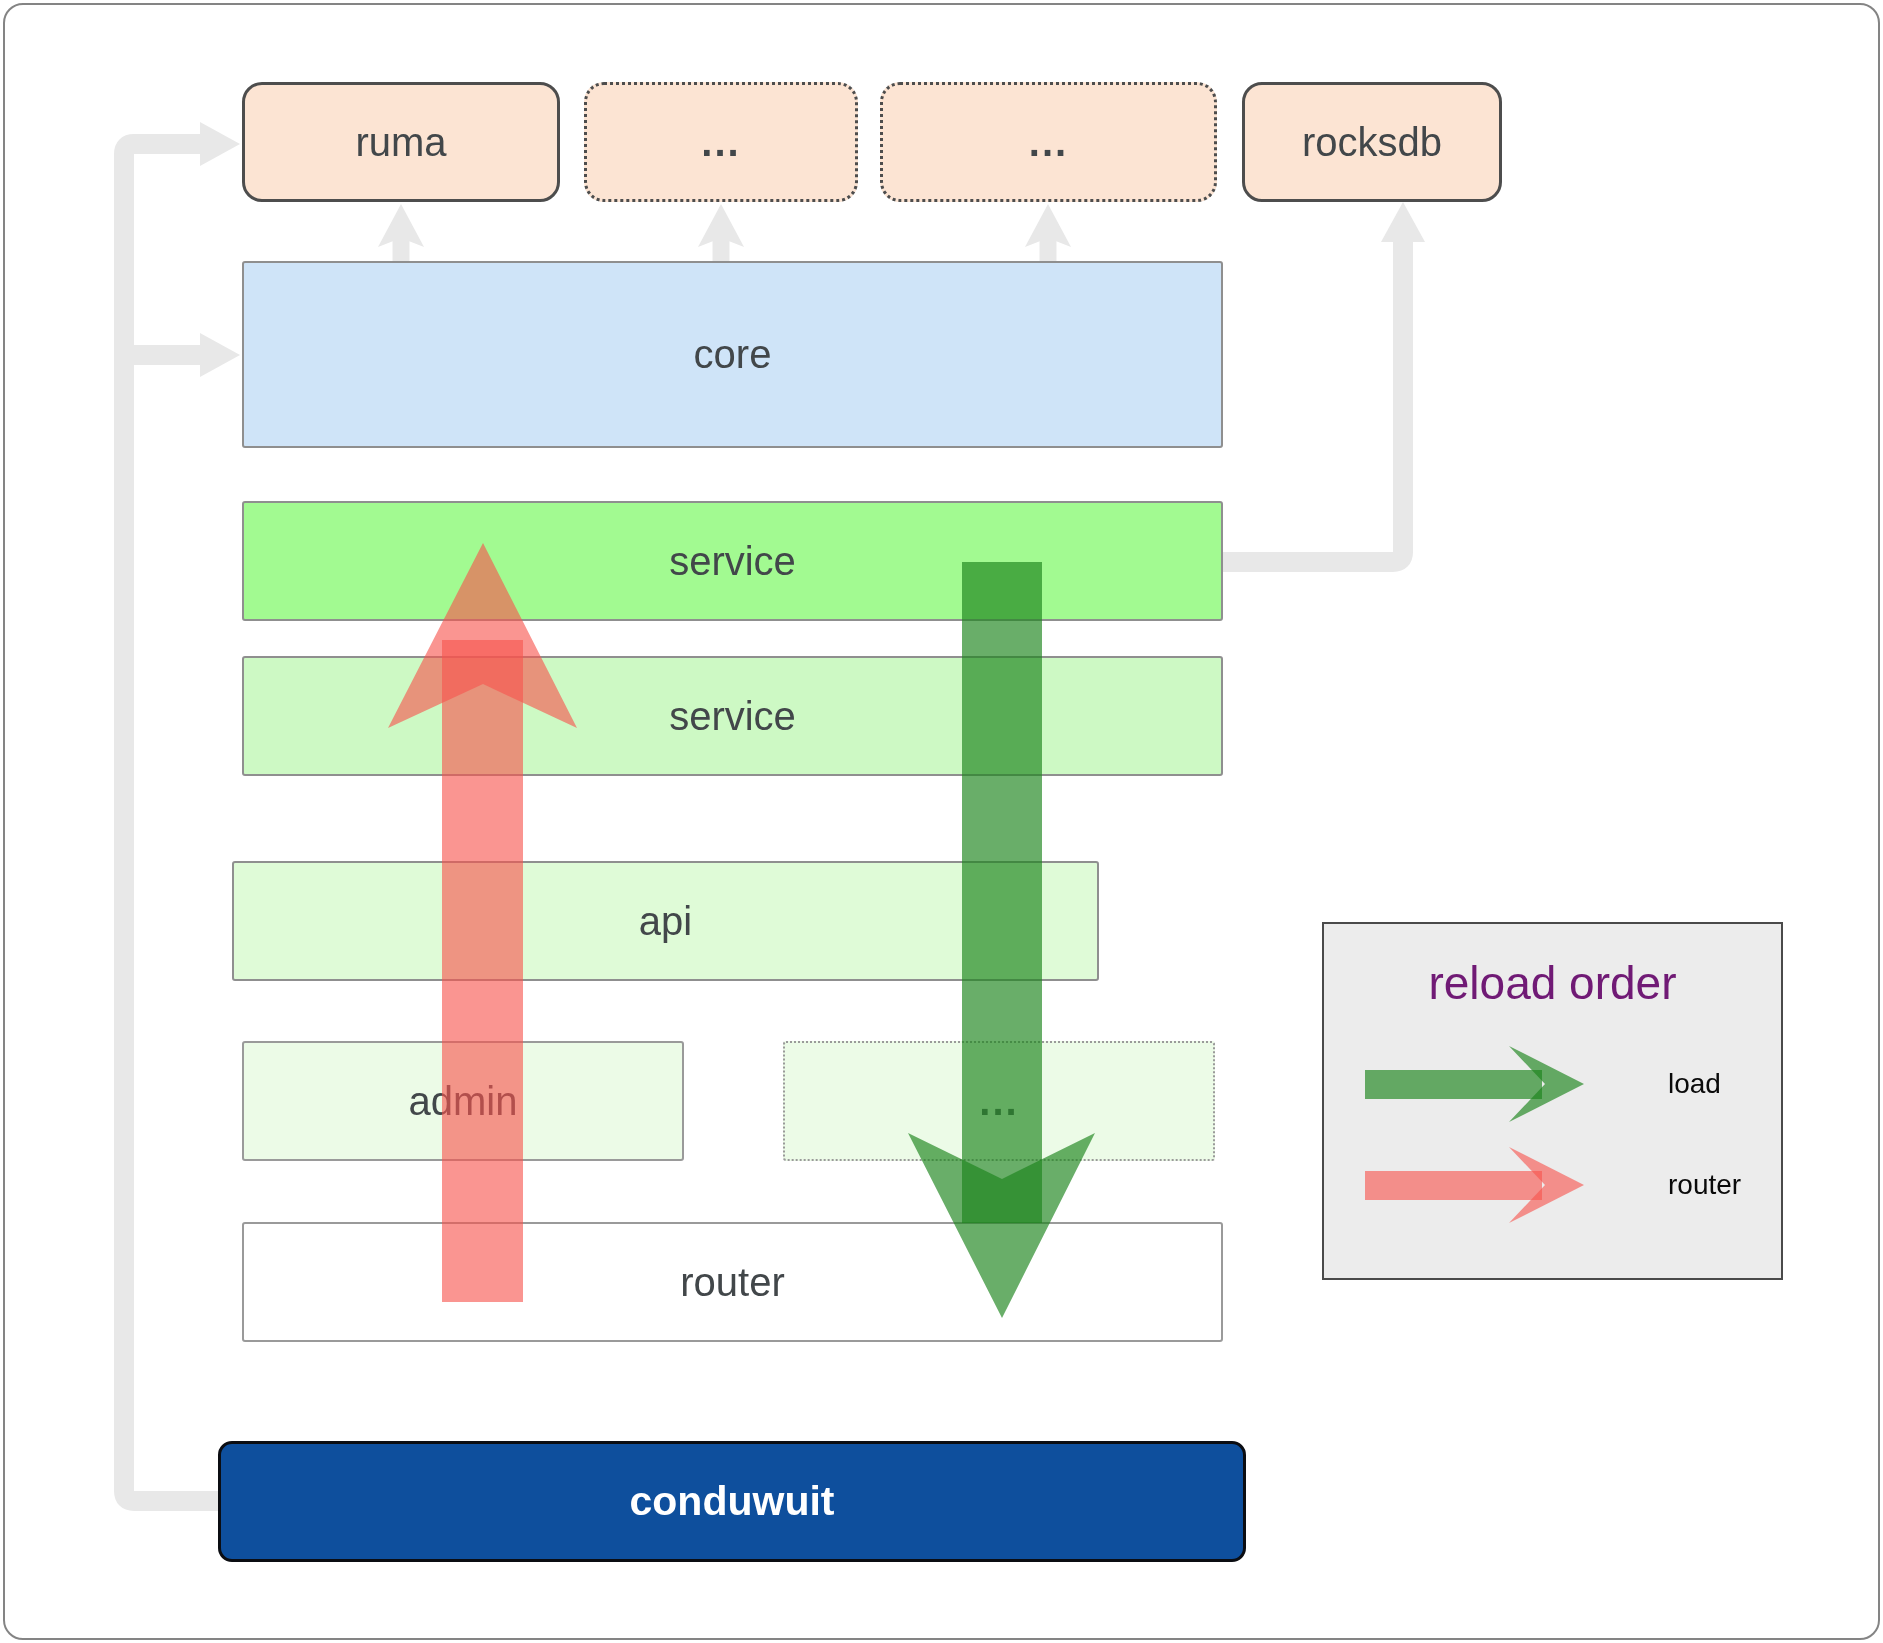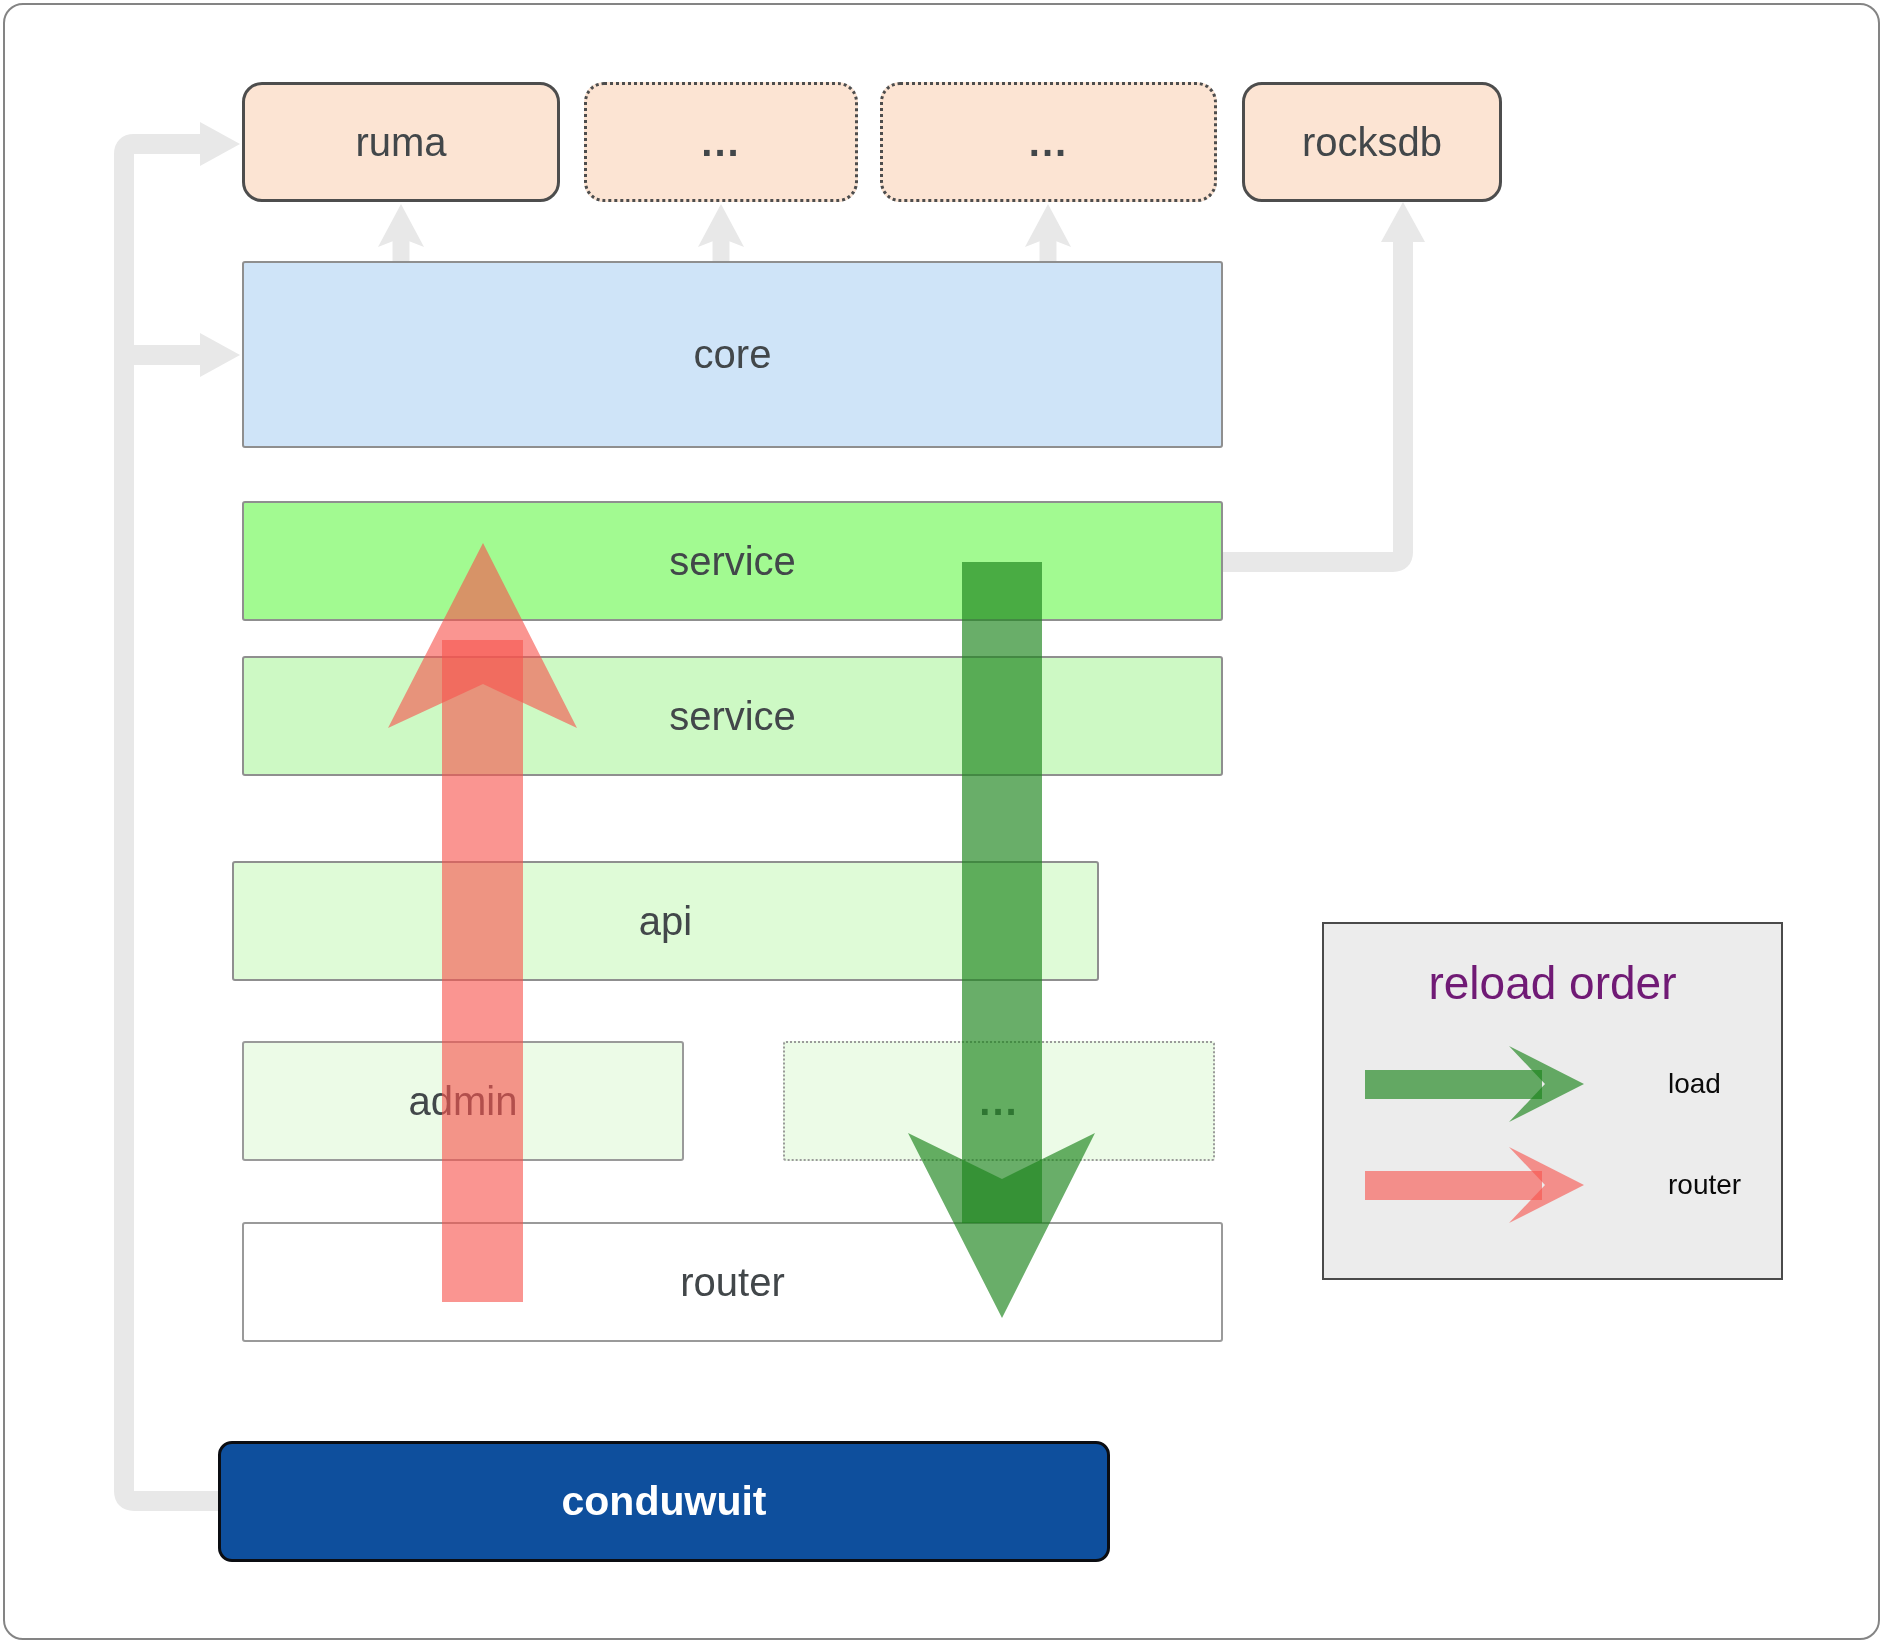--- a/index.html
+++ b/index.html
@@ -17,21 +17,21 @@
   .b-e1{left:584px;top:82px;width:274px;height:120px;}
   .b-e2{left:880px;top:82px;width:337px;height:120px;}
   .b-rocksdb{left:1242px;top:82px;width:260px;height:120px;}
   .b-core{left:242px;top:261px;width:981px;height:187px;background:var(--core-fill);border:2px solid var(--gray-border);}
   .b-database{left:242px;top:501px;width:981px;height:120px;background:var(--database-fill);border:2px solid var(--gray-border);}
   .b-service{left:242px;top:656px;width:981px;height:120px;background:var(--service-fill);border:2px solid var(--gray-border);}
   .b-api{left:232px;top:861px;width:867px;height:120px;background:var(--api-fill);border:2px solid var(--gray-border);justify-content:center;}
   .b-admin{left:242px;top:1041px;width:442px;height:120px;background:var(--admin-fill);border:2px solid var(--light-border);}
   .b-e3{left:783px;top:1041px;width:432px;height:120px;background:var(--admin-fill);border:2px dotted var(--light-border);color:#565b5e;}
   .b-router{left:242px;top:1222px;width:981px;height:120px;background:var(--router-fill);border:2px solid var(--light-border);}
-  .b-conduwuit{left:218px;top:1441px;width:892px;height:121px;background:var(--conduwuit-fill);
+  .b-conduwuit{left:218px;top:1441px;width:1028px;height:121px;background:var(--conduwuit-fill);
                border:3px solid var(--conduwuit-border);border-radius:14px;color:#fff;font-weight:600;font-size:41px;}
   .legend{position:absolute;left:1322px;top:922px;width:461px;height:358px;box-sizing:border-box;
           background:var(--legend-bg);border:2.5px solid var(--legend-border);}
   .legend-title{position:absolute;left:0;top:32px;width:100%;text-align:center;
                 font-size:46px;color:#701a75;}
   .legend-row{position:absolute;left:41px;width:420px;height:76px;}
   .legend-row.r1{top:122px;}
   .legend-row.r2{top:223px;}
   .legend-row .icon{position:absolute;left:0;top:0;}
   .legend-row .lbl{position:absolute;left:303px;top:50%;transform:translateY(-50%);

